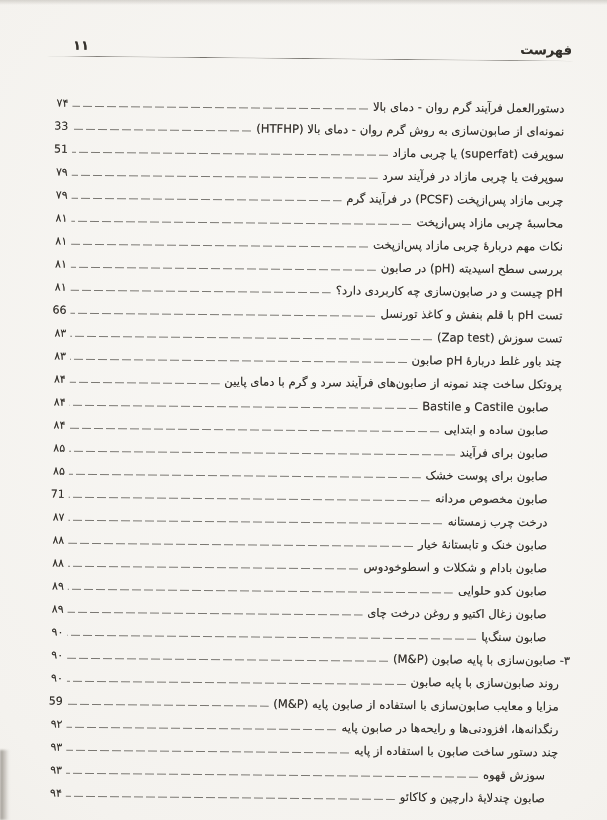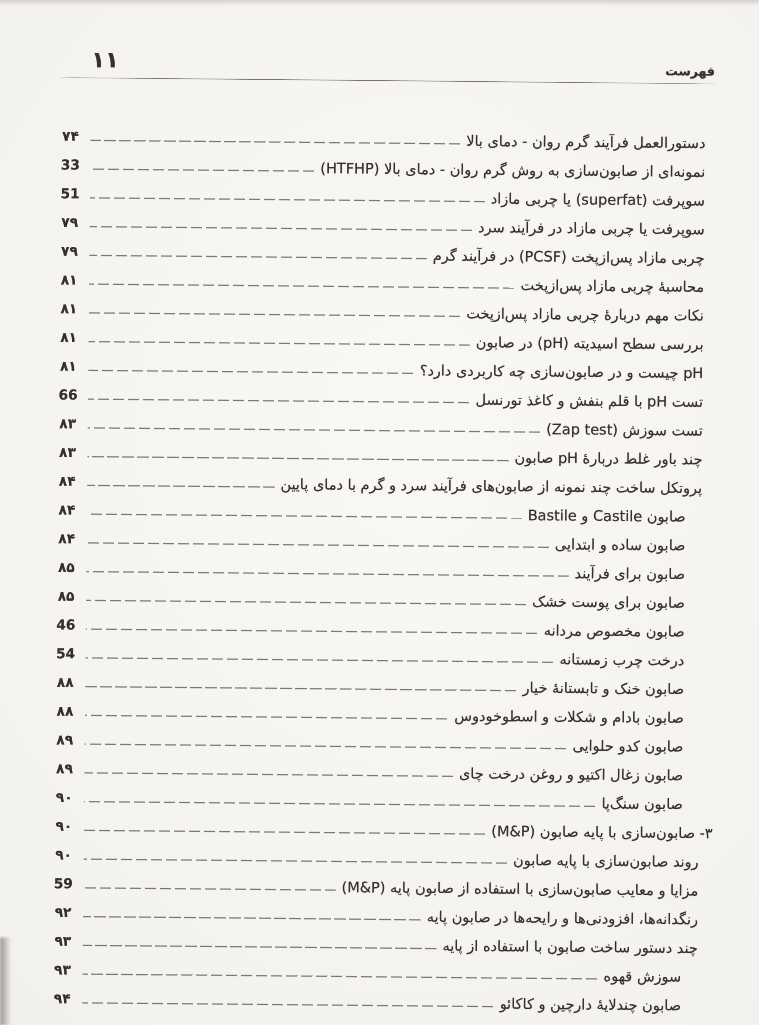--- a/index.html
+++ b/index.html
@@ -26,44 +26,44 @@
     transform:rotate(0.55deg);transform-origin:50% 45%;
     padding:40px 34px 0 42px;
     direction:rtl;
     color:#34312c;
   }
   .hdr{
     display:flex;justify-content:space-between;align-items:flex-end;
     padding:0 4px 3px 28px;
   }
   .hdr .title{
-    font-size:10px;font-weight:bold;letter-spacing:.3px;
+    font-size:13px;font-weight:bold;letter-spacing:.3px;
     text-shadow:0 0 .6px rgba(40,35,30,.6);
     margin-left:42px;
   }
   .hdr .pnum{
-    font-size:18px;font-weight:bold;
+    font-size:13px;font-weight:bold;
     text-shadow:0 0 .5px rgba(40,35,30,.55);
   }
   .rule{
     height:0;border-bottom:1.2px solid rgba(95,92,86,.85);
     border-radius:50%/60% ;margin:0 2px;
   }
   .toc{margin-top:31px;}
   .row{
     height:23px;display:flex;align-items:flex-end;
     white-space:nowrap;
   }
   .row .t{
     font-size:11.6px;line-height:14px;
     text-shadow:0 0 .55px rgba(45,40,34,.55);
   }
   .row .num{
-    font-size:11px;line-height:14px;font-weight:700;
-    min-width:24px;text-align:center;
+    font-size:11px;line-height:14px;font-weight:400;
+    min-width:24px;
     text-shadow:0 0 .5px rgba(45,40,34,.5);
   }
   .row .leader{
     flex:1 1 auto;height:1px;align-self:flex-end;margin:0 5px 4px 4px;
     background:repeating-linear-gradient(to left, rgba(75,72,66,.72) 0 9px, rgba(75,72,66,0) 9px 12px);
   }
   .row[data-indent="0"]{padding-right:0;}
   .row[data-indent="1"]{padding-right:11px;}
   .row[data-indent="2"]{padding-right:24px;}
 </style>
@@ -181,27 +181,27 @@
 
   <div class="row" data-indent="2">
     <span class="t">صابون برای پوست خشک</span>
     <span class="leader"></span>
     <span class="num">۸۵</span>
   </div>
 
   <div class="row" data-indent="2">
     <span class="t">صابون مخصوص مردانه</span>
     <span class="leader"></span>
-    <span class="num">46</span>
+    <span class="num">71</span>
   </div>
 
   <div class="row" data-indent="2">
     <span class="t">درخت چرب زمستانه</span>
     <span class="leader"></span>
-    <span class="num">54</span>
+    <span class="num">۸۷</span>
   </div>
 
   <div class="row" data-indent="2">
     <span class="t">صابون خنک و تابستانهٔ خیار</span>
     <span class="leader"></span>
     <span class="num">۸۸</span>
   </div>
 
   <div class="row" data-indent="2">
     <span class="t">صابون بادام و شکلات و اسطوخودوس</span>

